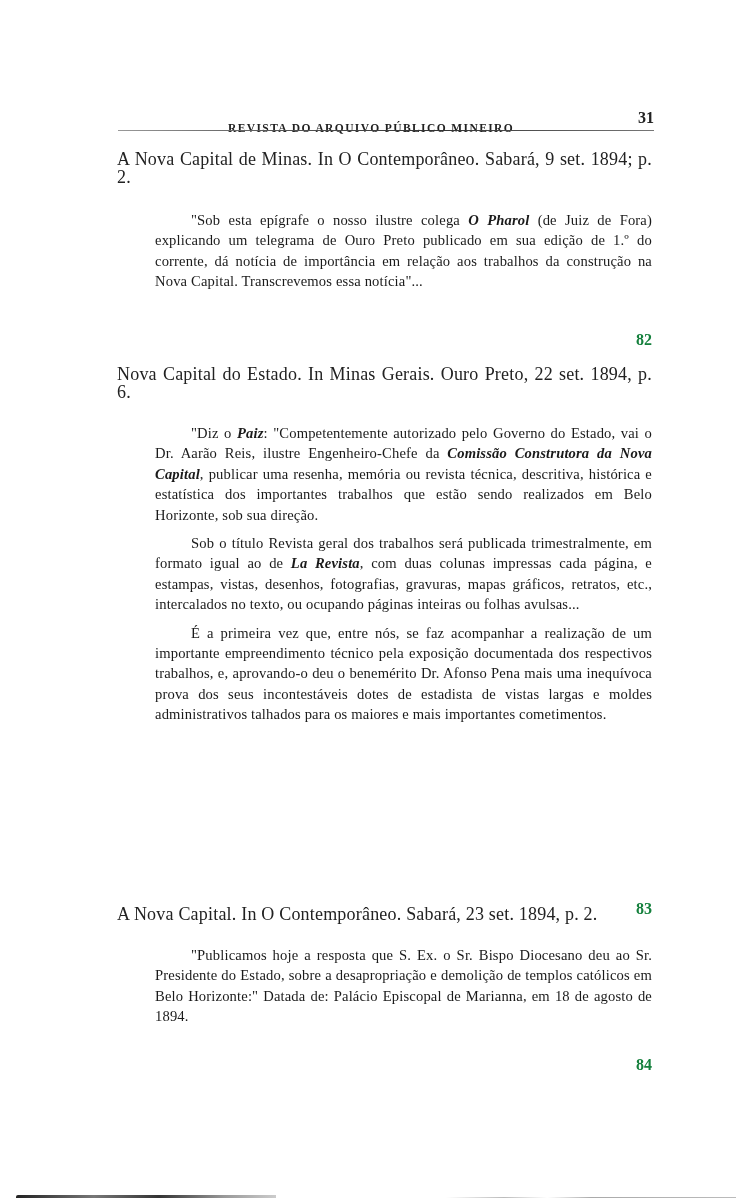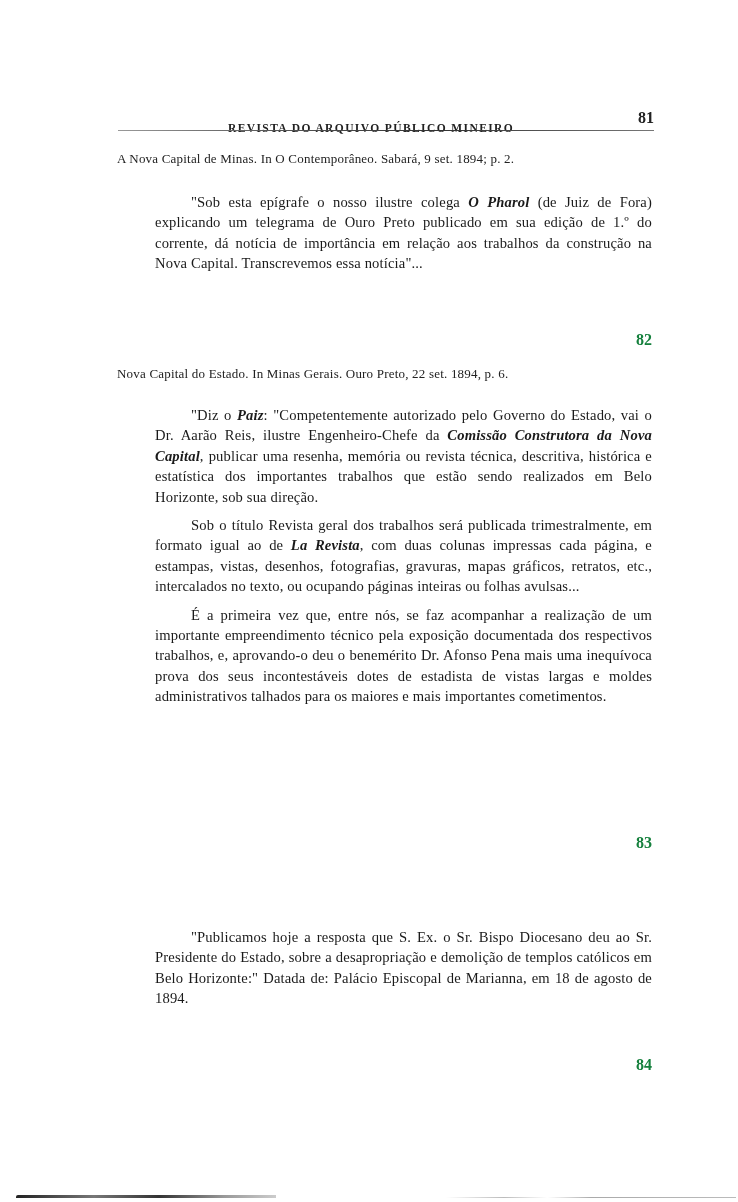--- a/index.html
+++ b/index.html
@@ -52,21 +52,21 @@
       width: 536px;
       height: 1px;
       background: linear-gradient(90deg, #999 0%, #555 30%, #333 60%, #777 100%);
     }
     .entry {
       position: absolute;
       left: 117px;
       width: 535px;
     }
     .citation {
-      font-size: 13px;
+      font-size: 18px;
       line-height: 18px;
       text-align: justify;
       color: #222;
       letter-spacing: 0.2px;
     }
     .quote {
       margin-left: 38px;
       font-size: 14.6px;
       line-height: 20.4px;
       text-align: justify;
@@ -109,43 +109,44 @@
       background: linear-gradient(90deg, transparent 0%, #bbb 20%, transparent 35%, #aaa 50%, #bbb 100%);
     }
   </style>
 </head>
 <body>
 
 <div class="page">
 
   <div class="running-head">
     <span class="running-title">REVISTA DO ARQUIVO PÚBLICO MINEIRO</span>
-    <span class="page-number">81</span>
+    <span class="page-number">31</span>
   </div>
   <div class="head-rule"></div>
 
   <div class="entry" style="top:150px;">
     <div class="citation">A Nova Capital de Minas. In O Contemporâneo. Sabará, 9 set. 1894; p. 2.</div>
     <div class="quote" style="margin-top:24px;">
         <p><span>"Sob esta epígrafe o nosso ilustre colega </span><span class="ital">O Pharol</span><span> (de Juiz de Fora) explicando um telegrama de Ouro Preto publicado em sua edição de 1.º do corrente, dá notícia de importância em relação aos trabalhos da construção na Nova Capital. Transcrevemos essa notícia"...</span></p>
       </div>
   </div>
   <div class="entry-number" style="top:331px;">82</div>
 
   <div class="entry" style="top:365px;">
     <div class="citation">Nova Capital do Estado. In Minas Gerais. Ouro Preto, 22 set. 1894, p. 6.</div>
     <div class="quote" style="margin-top:22px;">
         <p><span>"Diz o </span><span class="ital">Paiz</span><span>: "Competentemente autorizado pelo Governo do Estado, vai o Dr. Aarão Reis, ilustre Engenheiro-Chefe da </span><span class="ital">Comissão Construtora da Nova Capital</span><span>, publicar uma resenha, memória ou revista técnica, descritiva, histórica e estatística dos importantes trabalhos que estão sendo realizados em Belo Horizonte, sob sua direção.</span></p>
         <p><span>Sob o título Revista geral dos trabalhos será publicada trimestralmente, em formato igual ao de </span><span class="ital">La Revista</span><span>, com duas colunas impressas cada página, e estampas, vistas, desenhos, fotografias, gravuras, mapas gráficos, retratos, etc., intercalados no texto, ou ocupando páginas inteiras ou folhas avulsas...</span></p>
         <p><span>É a primeira vez que, entre nós, se faz acompanhar a realização de um importante empreendimento técnico pela exposição documentada dos respectivos trabalhos, e, aprovando-o deu o benemérito Dr. Afonso Pena mais uma inequívoca prova dos seus incontestáveis dotes de estadista de vistas largas e moldes administrativos talhados para os maiores e mais importantes cometimentos.</span></p>
       </div>
   </div>
-  <div class="entry-number" style="top:834px;">83</div>
+  <div class="entry-number" style="top:900px;">83</div>
 
   <div class="entry" style="top:905px;">
+    <div class="citation">A Nova Capital. In O Contemporâneo. Sabará, 23 set. 1894, p. 2.</div>
     <div class="quote" style="margin-top:22px;">
         <p><span>"Publicamos hoje a resposta que S. Ex. o Sr. Bispo Diocesano deu ao Sr. Presidente do Estado, sobre a desapropriação e demolição de templos católicos em Belo Horizonte:" Datada de: Palácio Episcopal de Marianna, em 18 de agosto de 1894.</span></p>
       </div>
   </div>
   <div class="entry-number" style="top:1056px;font-family:Liberation Serif, serif;">84</div>
 
   <div class="scan-edge">
     <div class="dark"></div>
     <div class="light"></div>
   </div>

